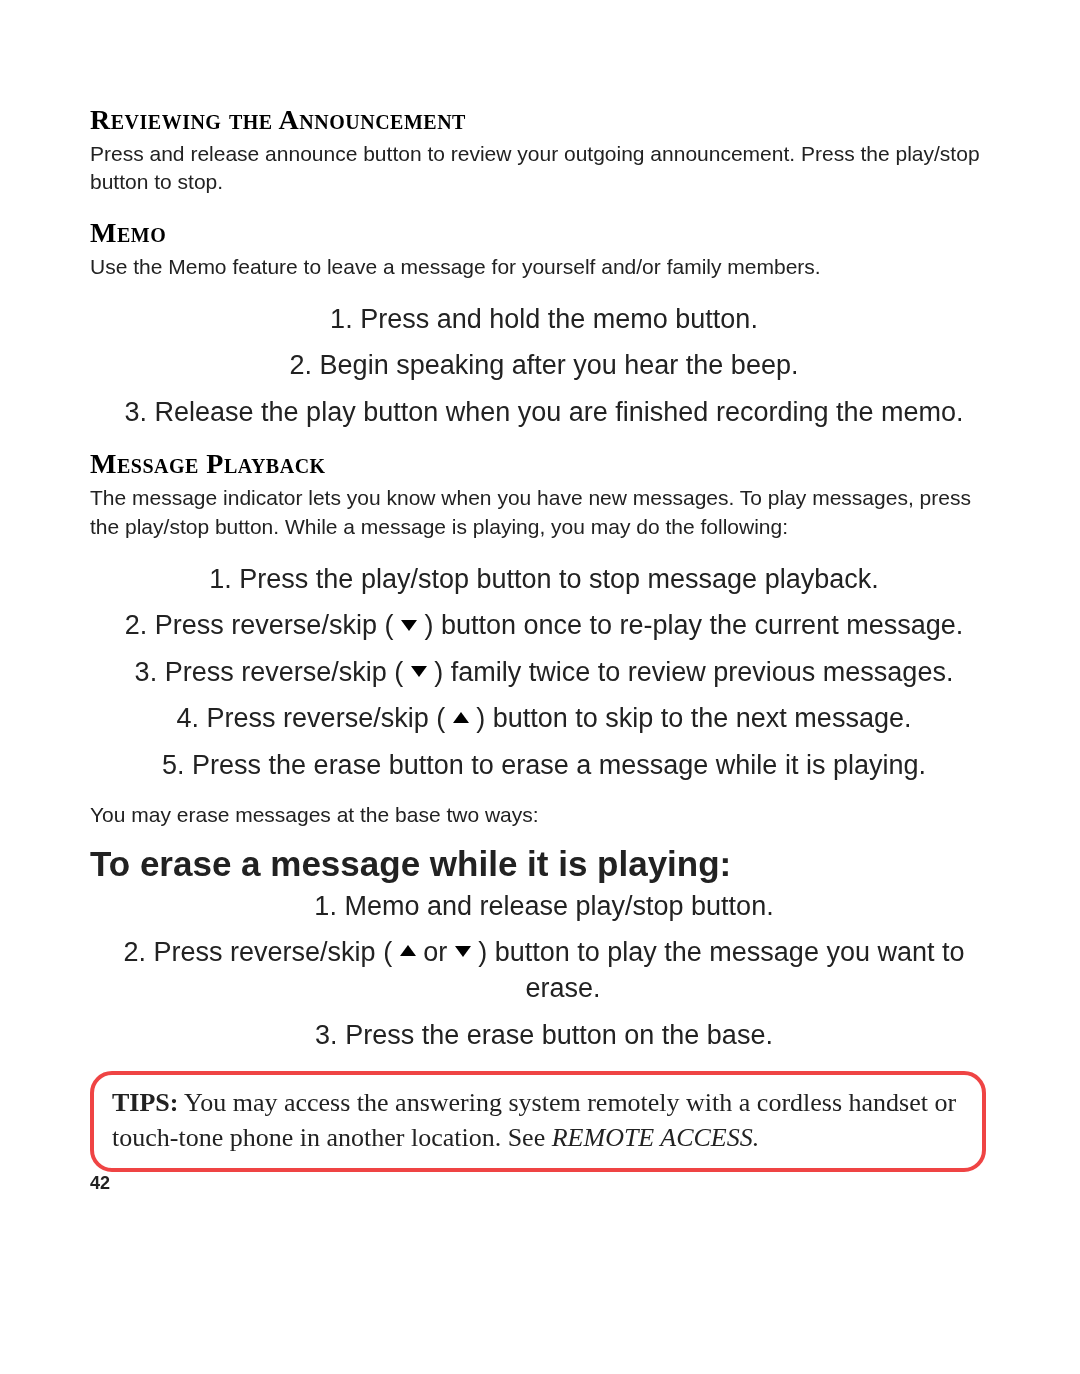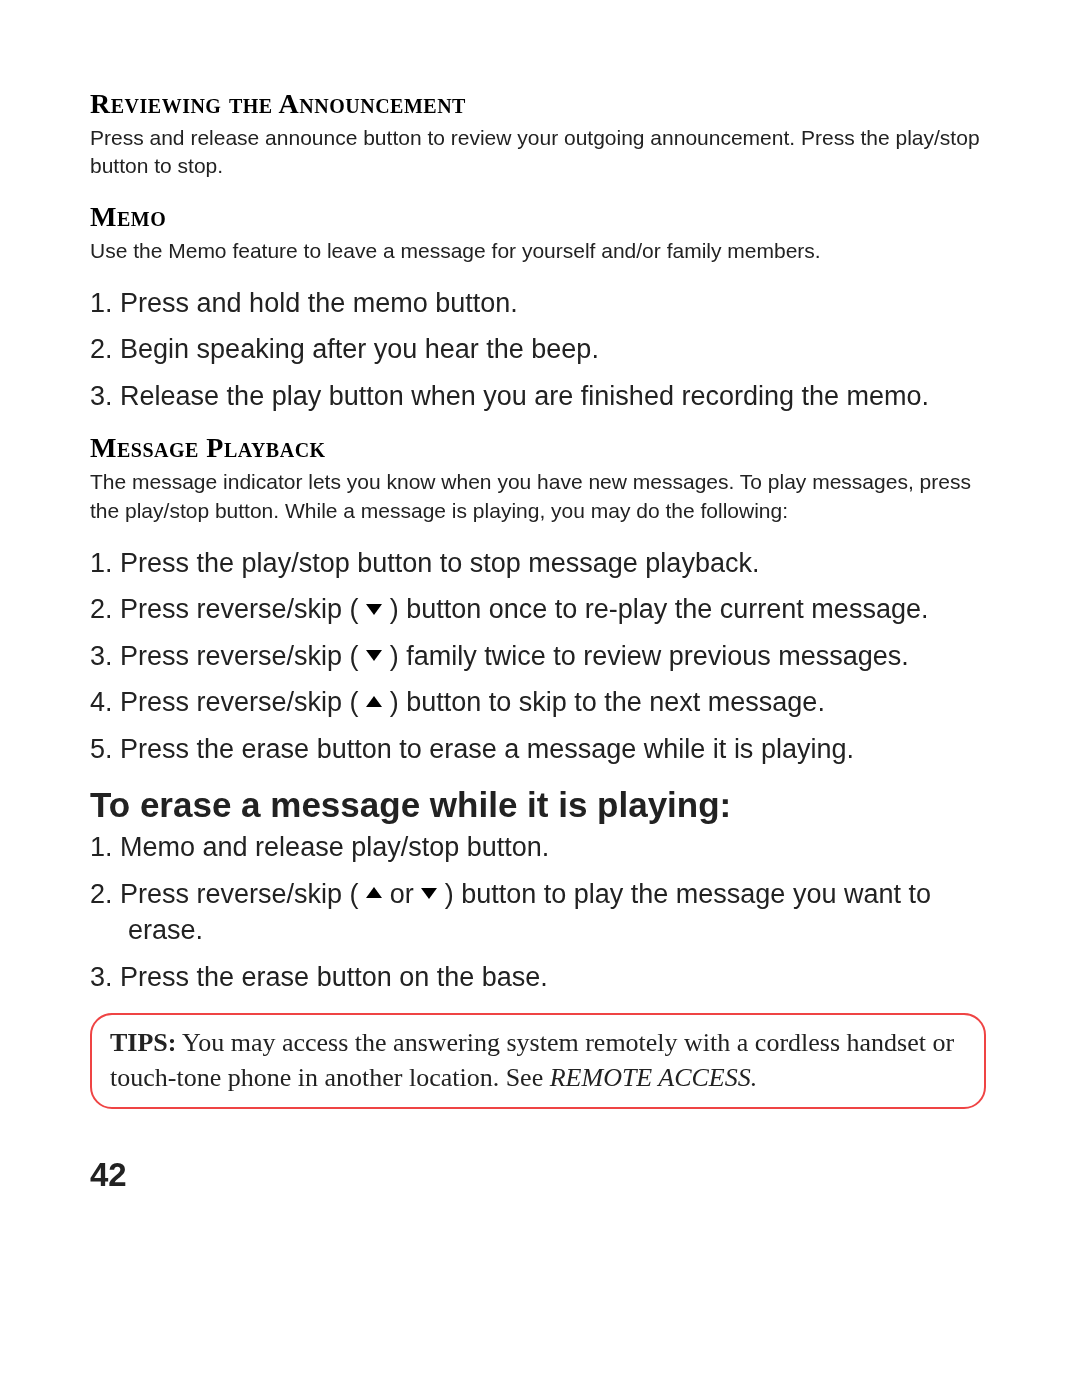--- a/index.html
+++ b/index.html
@@ -15,53 +15,54 @@
     font-family: "Helvetica Neue", Helvetica, Arial, sans-serif;
     color: #222;
     position: relative;
   }
   .section-heading {
     font-family: Georgia, "Times New Roman", serif;
     font-weight: bold;
     font-variant: small-caps;
     font-size: 28px;
     letter-spacing: 0.5px;
-    margin: 0 0 4px 0;
+    margin: 16px 0 4px 0;
     color: #000;
   }
   .body-text {
     font-size: 21px;
     line-height: 1.35;
     margin: 0 0 20px 0;
     color: #222;
   }
   ol.numbered {
     list-style: none;
     padding: 0;
     margin: 0 0 18px 0;
     counter-reset: item;
   }
   ol.numbered > li {
     font-size: 27px;
     line-height: 1.35;
     margin: 0 0 10px 0;
     padding-left: 38px;
     text-indent: -38px;
+    text-align: center;
   }
   ol.numbered > li::before {
     counter-increment: item;
     content: counter(item) ". ";
   }
   .sub-bold {
     font-weight: bold;
     font-size: 35px;
     margin: 6px 0 4px 0;
   }
   .tips-box {
-    border: 2px solid #ef4444;
+    border: 4px solid #ef4444;
     border-radius: 22px;
     padding: 10px 18px 12px 18px;
     margin: 10px 12px 0 0;
   }
   .tips-text {
     font-family: Georgia, "Times New Roman", serif;
     font-size: 26px;
     line-height: 1.35;
     margin: 0;
   }
@@ -89,21 +90,21 @@
     border-right: 8px solid transparent;
     border-bottom: 11px solid #000;
     position: relative;
     top: -3px;
   }
   .page-number {
     position: absolute;
     left: 90px;
     bottom: 180px;
     font-weight: bold;
-    font-size: 33px;
+    font-size: 18px;
   }
   .sec-block { margin-bottom: 14px; }
 </style>
 </head>
 <body>
 
 <div class="page">
 
   <div class="sec-block">
     <div class="section-heading">Reviewing the Announcement</div>
@@ -138,20 +139,21 @@
       <li>
         <span>Press reverse/skip (</span>
         <span class="tri tri-up"></span>
         <span>) button to skip to the next message.</span>
       </li>
       <li>Press the erase button to erase a message while it is playing.</li>
     </ol>
   </div>
 
   <div class="sec-block">
+    <p class="body-text" style="margin-bottom:14px">You may erase messages at the base two ways:</p>
     <div class="sub-bold">To erase a message while it is playing:</div>
     <ol class="numbered">
       <li>Memo and release play/stop button.</li>
       <li>
         <span>Press reverse/skip (</span>
         <span class="tri tri-up"></span>
         <span> or </span>
         <span class="tri tri-down"></span>
         <span>) button to play the message you want to erase.</span>
       </li>

